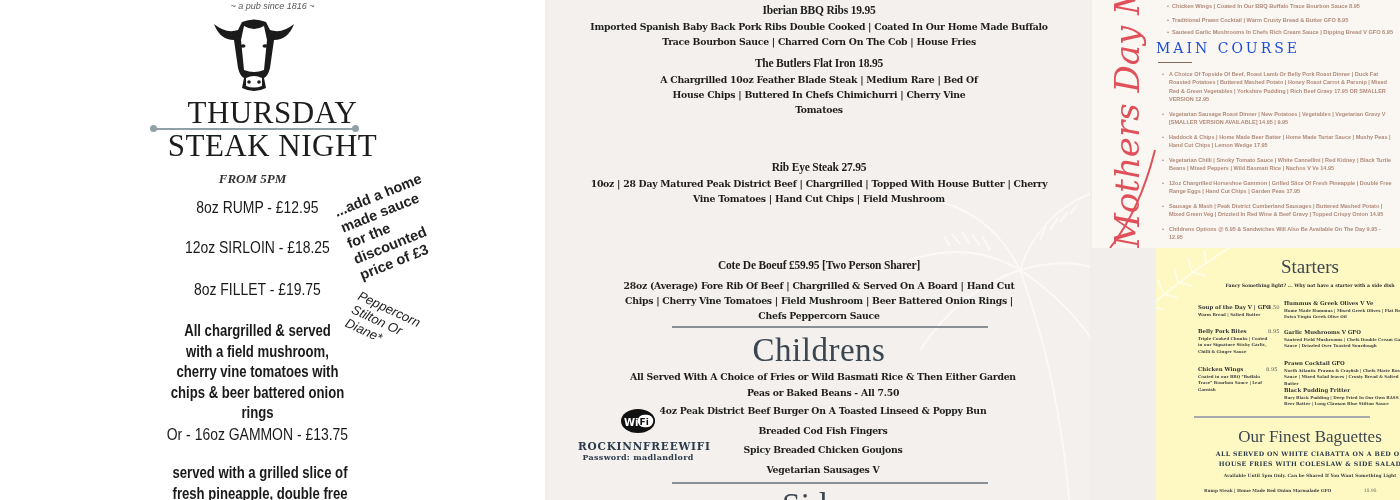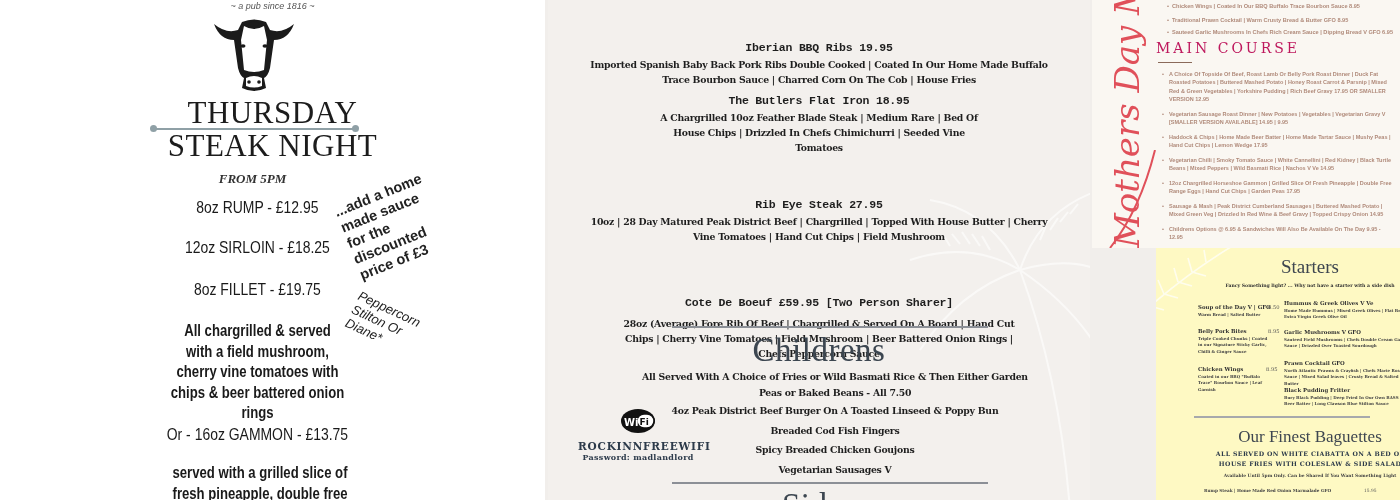--- a/index.html
+++ b/index.html
@@ -20,37 +20,37 @@
   #p1 .from { position: absolute; left: 0; width: 505px; top: 171px; text-align: center; font-family: "Liberation Serif", serif; font-style: italic; font-weight: bold; font-size: 13px; color: #333; }
   #p1 .price { position: absolute; left: 0; width: 515px; text-align: center; font-family: "Liberation Sans Narrow", "Liberation Sans", sans-serif; font-size: 17px; color: #1a1a1a; transform: scaleX(0.82); transform-origin: 257px 0; }
   #p1 .desc { position: absolute; left: 150px; width: 215px; text-align: center; font-family: "Liberation Sans", sans-serif; font-weight: bold; font-size: 16px; line-height: 20.5px; color: #1a1a1a; transform: scaleX(0.82); }
   #p1 .note1 { position: absolute; left: 332px; top: 190px; width: 100px; font-family: "Liberation Sans", sans-serif; font-weight: bold; font-size: 14.5px; line-height: 17px; color: #222; transform: rotate(-22deg); transform-origin: 0 0; top: 205px; }
   #p1 .note2 { position: absolute; left: 362px; top: 288px; width: 80px; font-family: "Liberation Sans", sans-serif; font-style: italic; font-size: 13px; line-height: 15px; color: #222; transform: rotate(25deg); transform-origin: 0 0; }
 
   
   #p2 { position: absolute; left: 548px; top: 0; width: 542px; height: 500px; background: #f3f0ed; overflow: hidden; }
   #p2 .palm { position: absolute; right: -40px; top: 180px; width: 260px; height: 330px; opacity: 0.6; }
   #p2 .item { position: absolute; left: 0; width: 542px; text-align: center; color: #1e1e1e; }
-  #p2 .item-title { font-family: Liberation Mono, monospace; font-size: 11.5px; font-weight: bold; letter-spacing: -0.2px; margin-top: 37px; }
+  #p2 .item-title { font-family: Liberation Serif, serif; font-size: 11.5px; font-weight: bold; letter-spacing: -0.2px; }
   #p2 .item-desc { font-family: "DejaVu Serif", serif; font-size: 9.3px; font-weight: bold; line-height: 15px; letter-spacing: -0.25px; margin-top: 3px; padding: 0 38px; }
   #p2 .hr { position: absolute; left: 124px; width: 316px; height: 1.5px; background: #8b8f96; }
   #p2 .section-title { position: absolute; left: 0; width: 542px; text-align: center; font-family: "Liberation Serif", serif; font-size: 33px; color: #3c4650; letter-spacing: 0.5px; }
-  #p2 .kids-line { position: absolute; left: 16px; width: 542px; text-align: center; font-family: "DejaVu Serif", serif; font-size: 9.3px; font-weight: bold; color: #1e1e1e; letter-spacing: -0.25px; }
+  #p2 .kids-line { position: absolute; left: 4px; width: 542px; text-align: center; font-family: "DejaVu Serif", serif; font-size: 9.3px; font-weight: bold; color: #1e1e1e; letter-spacing: -0.25px; }
   #p2 .wifi { position: absolute; left: 30px; top: 408px; width: 120px; text-align: center; }
   #p2 .wifi-logo { display: inline-block; width: 36px; height: 26px; position: relative; }
   #p2 .wifi-ssid { font-family: "DejaVu Serif", serif; font-weight: bold; font-size: 10.5px; letter-spacing: 0.8px; color: #2c3a4a; margin-top: 2px; }
   #p2 .wifi-pass { font-family: "DejaVu Serif", serif; font-weight: bold; font-size: 8px; color: #2c3a4a; letter-spacing: 0.3px; }
 
   
   #p3a { position: absolute; left: 1092px; top: 0; width: 308px; height: 248px; background: #faf7f2; overflow: hidden; }
   #p3a .script { position: absolute; left: -95px; top: 98px; width: 260px; font-family: "DejaVu Serif", serif; font-style: italic; font-size: 34px; color: #e0505a; transform: rotate(-90deg); transform-origin: center; text-align: center; white-space: nowrap; }
   #p3a .swoosh { position: absolute; left: 8px; top: 150px; width: 60px; height: 100px; }
   #p3a .starter-line { position: absolute; left: 75px; width: 235px; font-family: "Liberation Sans", sans-serif; font-size: 5.6px; font-weight: bold; color: #b08a7a; white-space: nowrap; }
   #p3a .bullet { color: #b08a7a; margin-right: 3px; }
-  #p3a .mc-title { position: absolute; left: 64px; top: 40px; font-family: "DejaVu Serif", serif; font-size: 14px; letter-spacing: 3px; color: #be185d; }
+  #p3a .mc-title { position: absolute; left: 64px; top: 40px; font-family: "DejaVu Serif", serif; font-size: 14px; letter-spacing: 3px; color: #1d4ed8; }
   #p3a .mc-rule { position: absolute; left: 66px; top: 62px; width: 34px; height: 1px; background: #8a6a5a; }
   #p3a .mc-list { position: absolute; left: 70px; top: 70px; width: 232px; list-style: none; }
   #p3a .mc-list li { position: relative; padding-left: 7px; font-family: "Liberation Sans", sans-serif; font-size: 5.5px; font-weight: bold; line-height: 8.3px; color: #b08a7a; margin-bottom: 6.5px; }
   #p3a .mc-list li::before { content: "•"; position: absolute; left: 0; top: 0; }
 
   
   #p3b { position: absolute; left: 1156px; top: 248px; width: 308px; height: 252px; background: #fef9c3; overflow: hidden; }
   #p3b .palm2 { position: absolute; left: -40px; top: -30px; width: 140px; height: 140px; opacity: 0.7; }
   #p3b .palm3 { position: absolute; right: -30px; top: 60px; width: 110px; height: 200px; opacity: 0.6; }
   #p3b .st-title { position: absolute; left: 0; width: 308px; top: 8px; text-align: center; font-family: "Liberation Serif", serif; font-size: 19px; color: #3e4650; }
@@ -114,21 +114,21 @@
       <path d="M170 60 l6 -14 M180 50 l8 -12 M190 42 l8 -10 M200 34 l8 -10"></path>
     </g>
   </svg>
 
   <div class="item" style="top:4px">
     <div class="item-title">Iberian BBQ Ribs 19.95</div>
     <div class="item-desc" style="padding:0 28px">Imported Spanish Baby Back Pork Ribs Double Cooked | Coated In Our Home Made Buffalo Trace Bourbon Sauce | Charred Corn On The Cob | House Fries</div>
   </div>
   <div class="item" style="top:57px">
     <div class="item-title">The Butlers Flat Iron 18.95</div>
-    <div class="item-desc" style="padding:0 100px">A Chargrilled 10oz Feather Blade Steak | Medium Rare |  Bed Of House Chips | Drizzled In Chefs Chimichurri | Seeded Vine Tomatoes</div>
+    <div class="item-desc" style="padding:0 100px">A Chargrilled 10oz Feather Blade Steak | Medium Rare |  Bed Of House Chips | Buttered In Chefs Chimichurri | Cherry Vine Tomatoes</div>
   </div>
   <div class="item" style="top:161px">
     <div class="item-title">Rib Eye Steak 27.95</div>
     <div class="item-desc" style="padding:0 34px">10oz | 28 Day Matured Peak District Beef | Chargrilled | Topped With House Butter | Cherry Vine Tomatoes | Hand Cut Chips | Field Mushroom</div>
   </div>
   <div class="item" style="top:259px">
     <div class="item-title">Cote De Boeuf £59.95 [Two Person Sharer]</div>
     <div class="item-desc" style="margin-top:7px; padding:0 62px">28oz (Average) Fore Rib Of Beef | Chargrilled &amp; Served On A Board | Hand Cut Chips | Cherry Vine Tomatoes | Field Mushroom |  Beer Battered Onion Rings | Chefs Peppercorn Sauce</div>
   </div>
 

